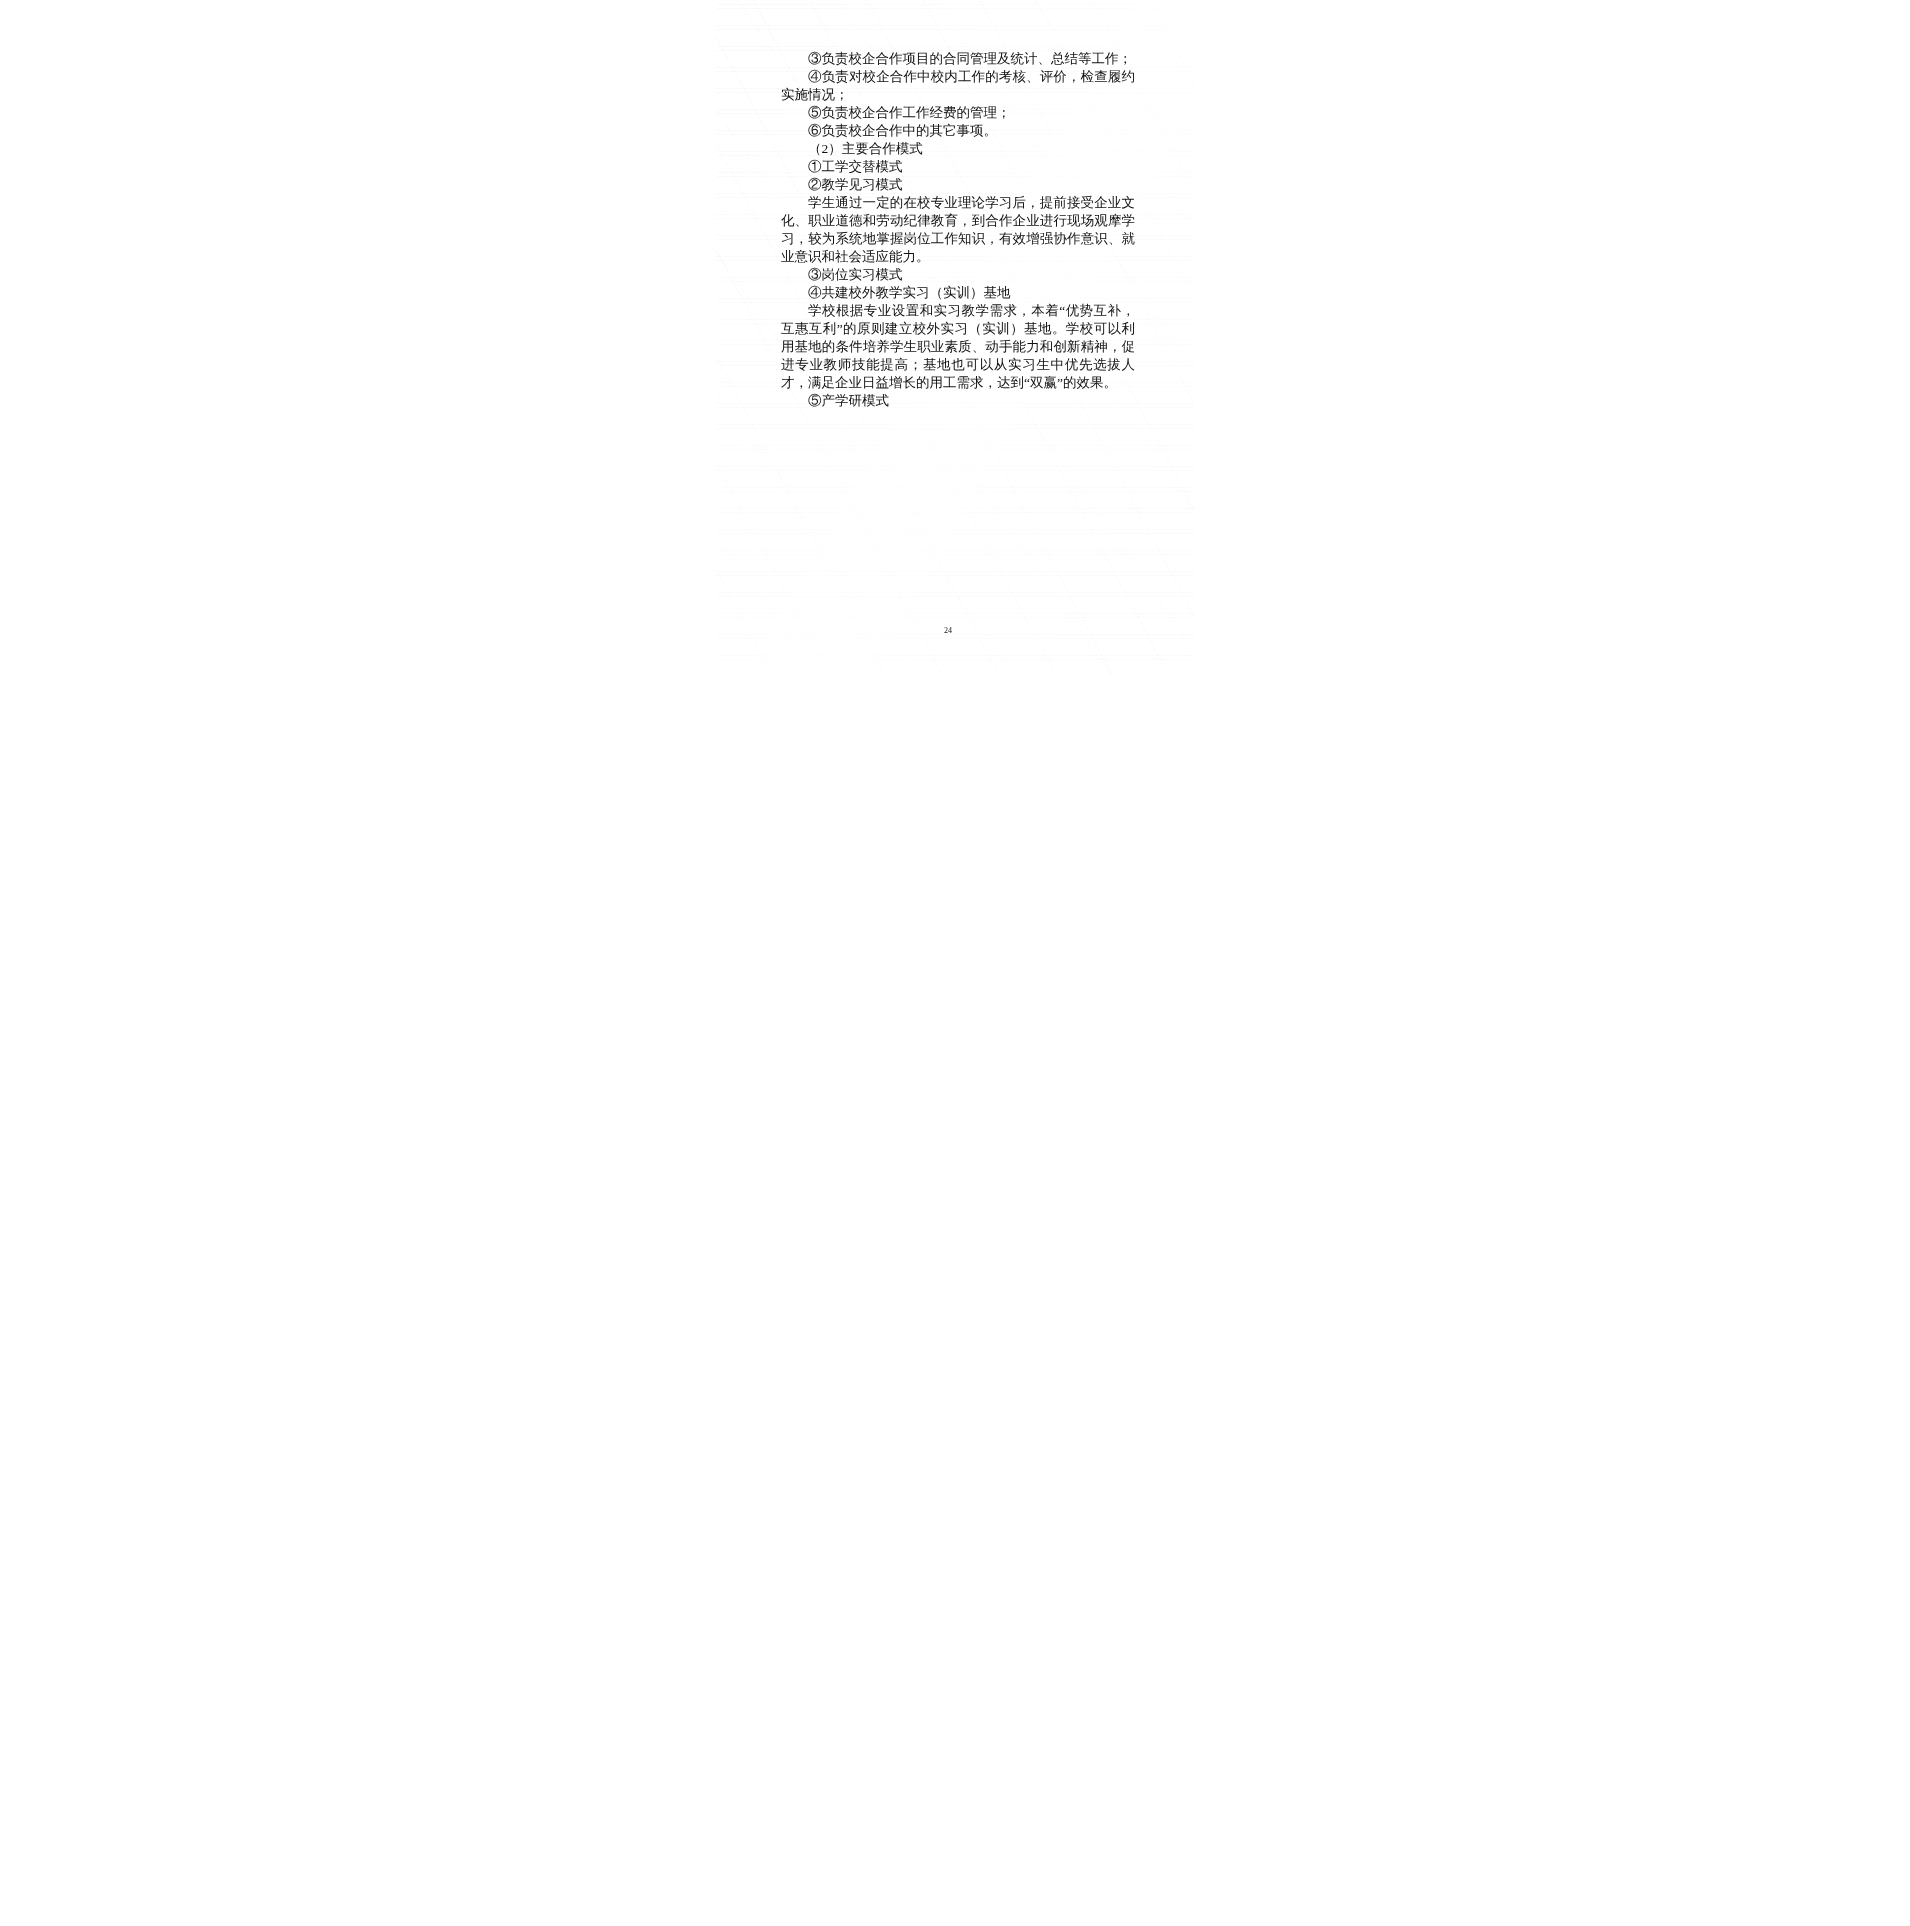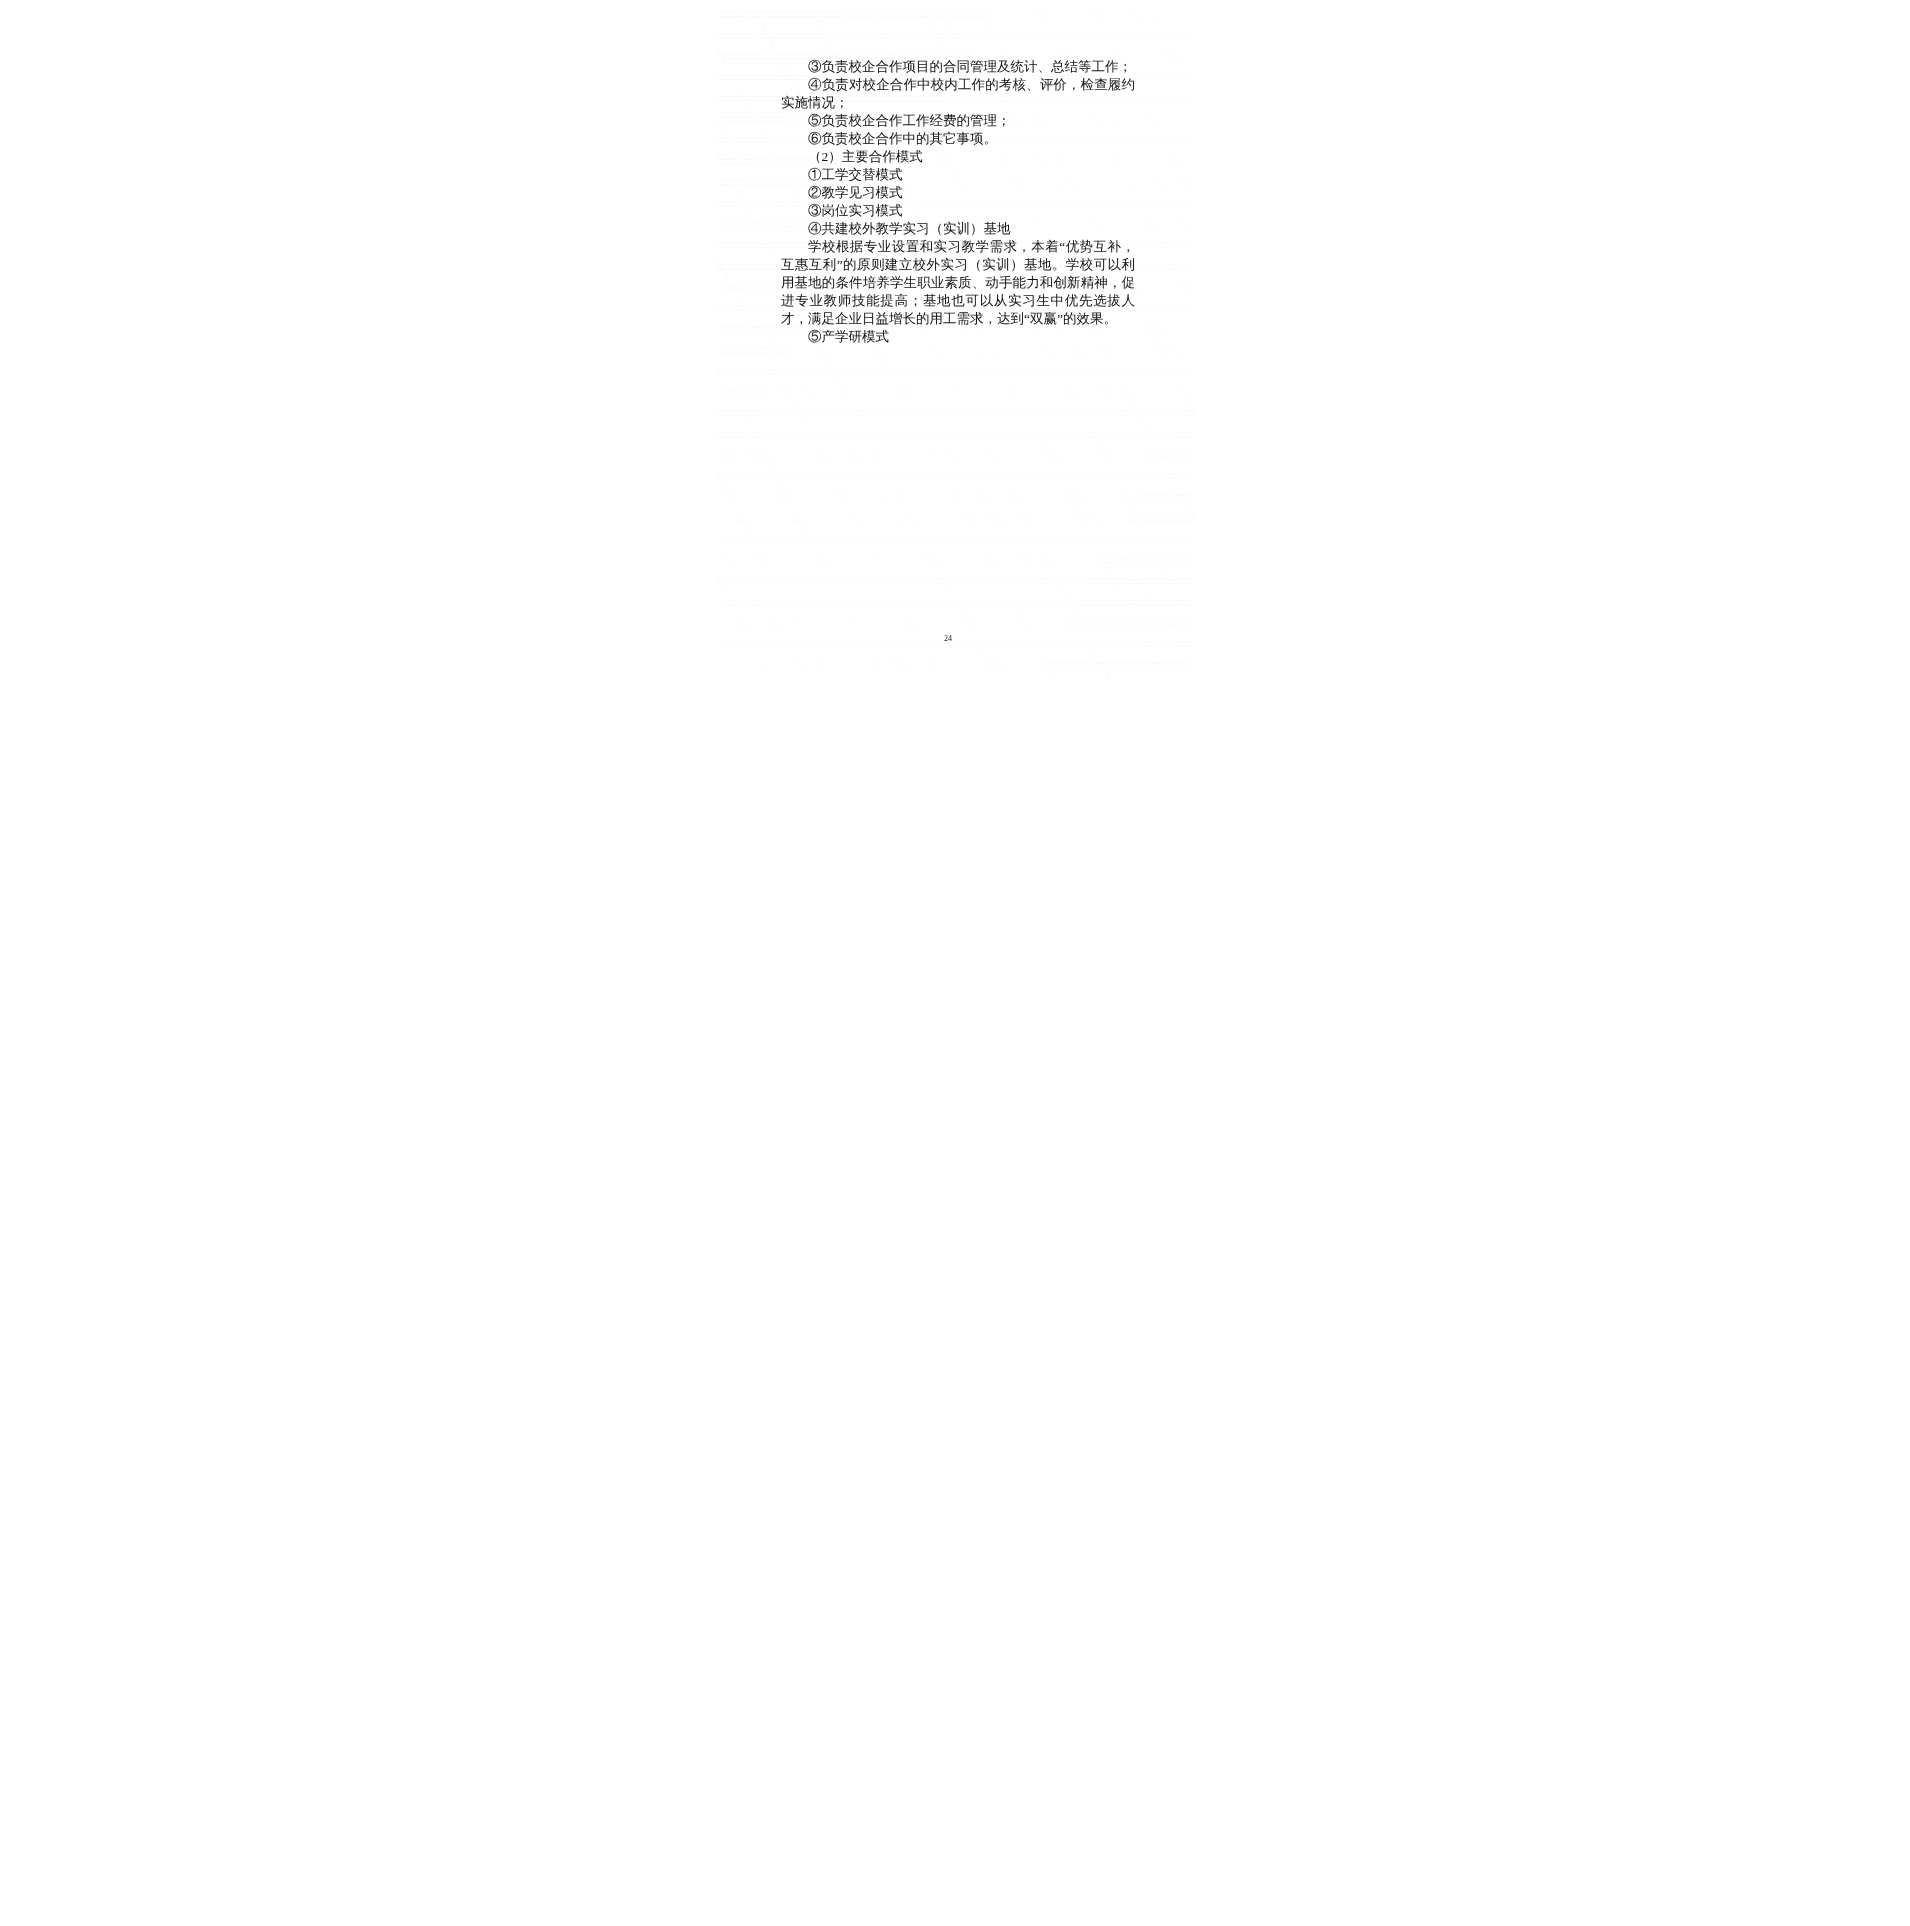--- a/index.html
+++ b/index.html
@@ -4,21 +4,21 @@
 <style>
   html, body {
     margin: 0;
     padding: 0;
     background: #ffffff;
   }
   .page {
     position: relative;
     width: 478px;
     height: 676px;
-    margin: 8px auto;
+    margin: 0 auto;
     background: #ffffff;
     overflow: hidden;
     font-family: "Liberation Serif", "DejaVu Serif", serif;
     color: #111111;
   }
   
   .page::before {
     content: "";
     position: absolute;
     inset: 0;
@@ -69,20 +69,21 @@
 
 <div class="page">
   <div class="doc-body">
       <p class="para">③负责校企合作项目的合同管理及统计、总结等工作；</p>
       <p class="para">④负责对校企合作中校内工作的考核、评价，检查履约实施情况；</p>
       <p class="para">⑤负责校企合作工作经费的管理；</p>
       <p class="para">⑥负责校企合作中的其它事项。</p>
       <p class="para">（2）主要合作模式</p>
       <p class="para">①工学交替模式</p>
       <p class="para">②教学见习模式</p>
+      <p class="para">学生通过一定的在校专业理论学习后，提前接受企业文化、职业道德和劳动纪律教育，到合作企业进行现场观摩学习，较为系统地掌握岗位工作知识，有效增强协作意识、就业意识和社会适应能力。</p>
       <p class="para">③岗位实习模式</p>
       <p class="para">④共建校外教学实习（实训）基地</p>
       <p class="para">学校根据专业设置和实习教学需求，本着“优势互补，互惠互利”的原则建立校外实习（实训）基地。学校可以利用基地的条件培养学生职业素质、动手能力和创新精神，促进专业教师技能提高；基地也可以从实习生中优先选拔人才，满足企业日益增长的用工需求，达到“双赢”的效果。</p>
       <p class="para">⑤产学研模式</p>
     </div>
   <div class="footer">24</div>
 </div>
 
 
 </body></html>

